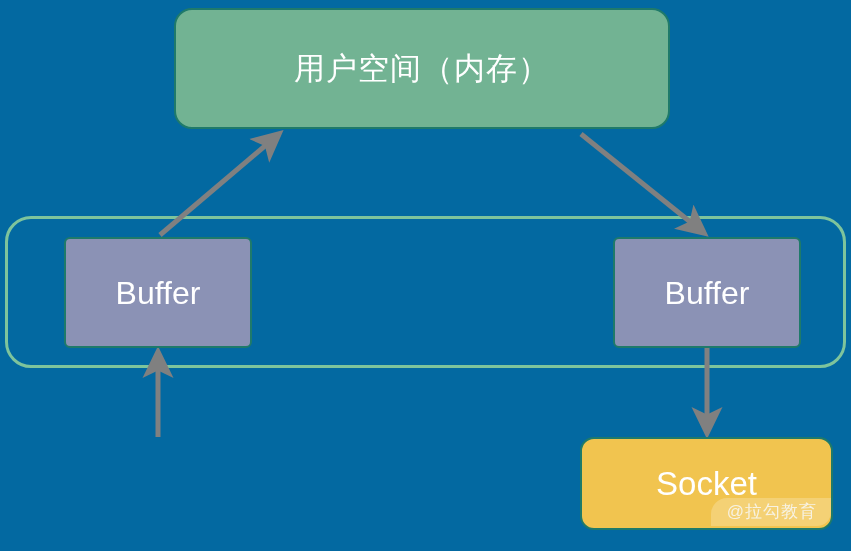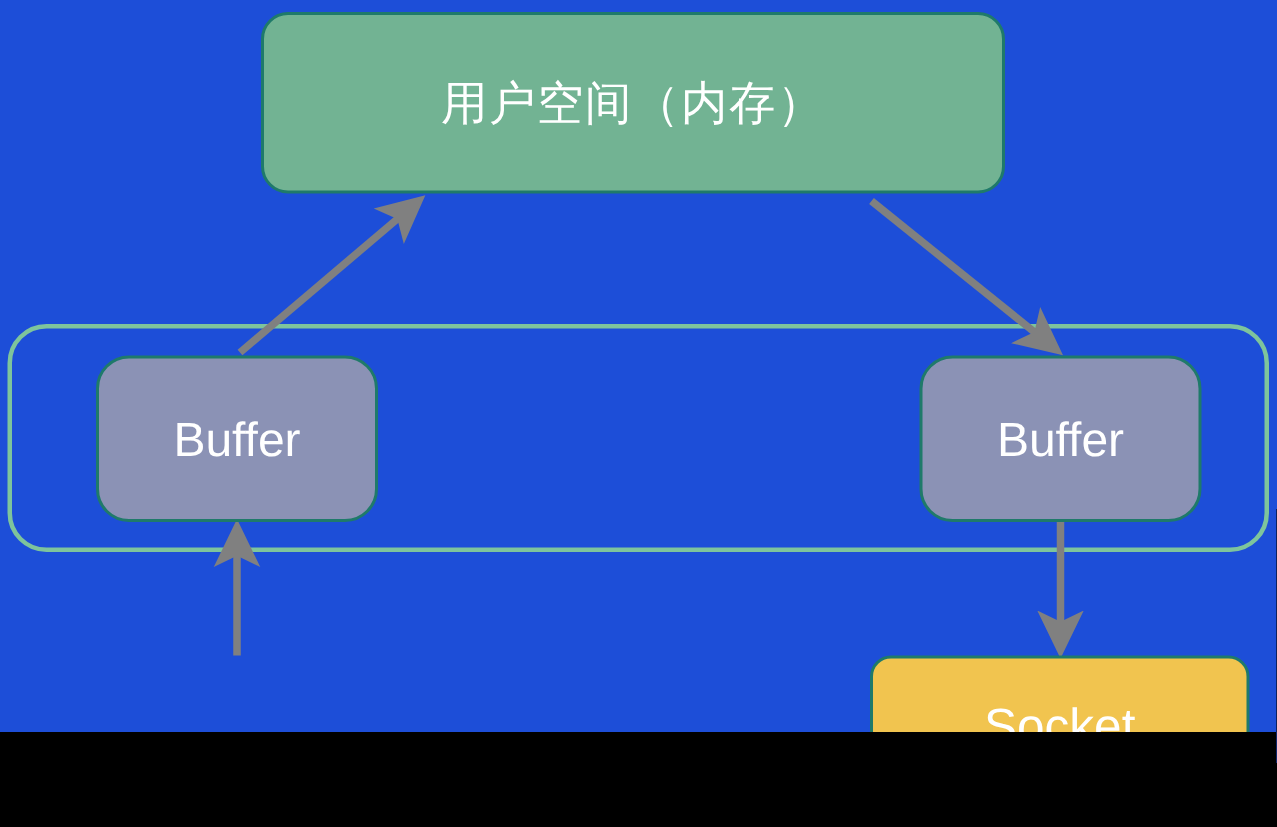--- a/index.html
+++ b/index.html
@@ -6,22 +6,22 @@
     margin: 0;
     padding: 0;
     background: #000000;
   }
   body {
     font-family: "Liberation Sans", sans-serif;
   }
   #stage {
     position: relative;
     width: 851px;
-    height: 488px;
-    background: #1d4ed8;
+    height: 551px;
+    background: #0369a1;
     overflow: hidden;
   }
   .node {
     position: absolute;
     box-sizing: border-box;
     display: flex;
     align-items: center;
     justify-content: center;
     color: #ffffff;
     border-radius: 14px;
@@ -62,21 +62,21 @@
     z-index: 1;
   }
 
   
   .buffer {
     width: 188px;
     height: 111px;
     top: 237px;
     background: #8b92b5;
     border: 2px solid #1f7a6a;
-    border-radius: 22px;
+    border-radius: 6px;
   }
   #buffer-left  { left: 64px; }
   #buffer-right { left: 613px; }
   .buffer .node-label {
     font-size: 32px;
   }
 
   
   #file-node {
     left: 32px;
@@ -160,15 +160,16 @@
     <span class="node-label">Buffer</span>
   </div>
 
   <div class="node buffer" id="buffer-right">
     <span class="node-label">Buffer</span>
   </div>
 
 
   <div class="node" id="socket-node">
     <span class="node-label">Socket</span>
+    <div id="watermark">@拉勾教育</div>
   </div>
 
 </div>
 
 </body></html>

